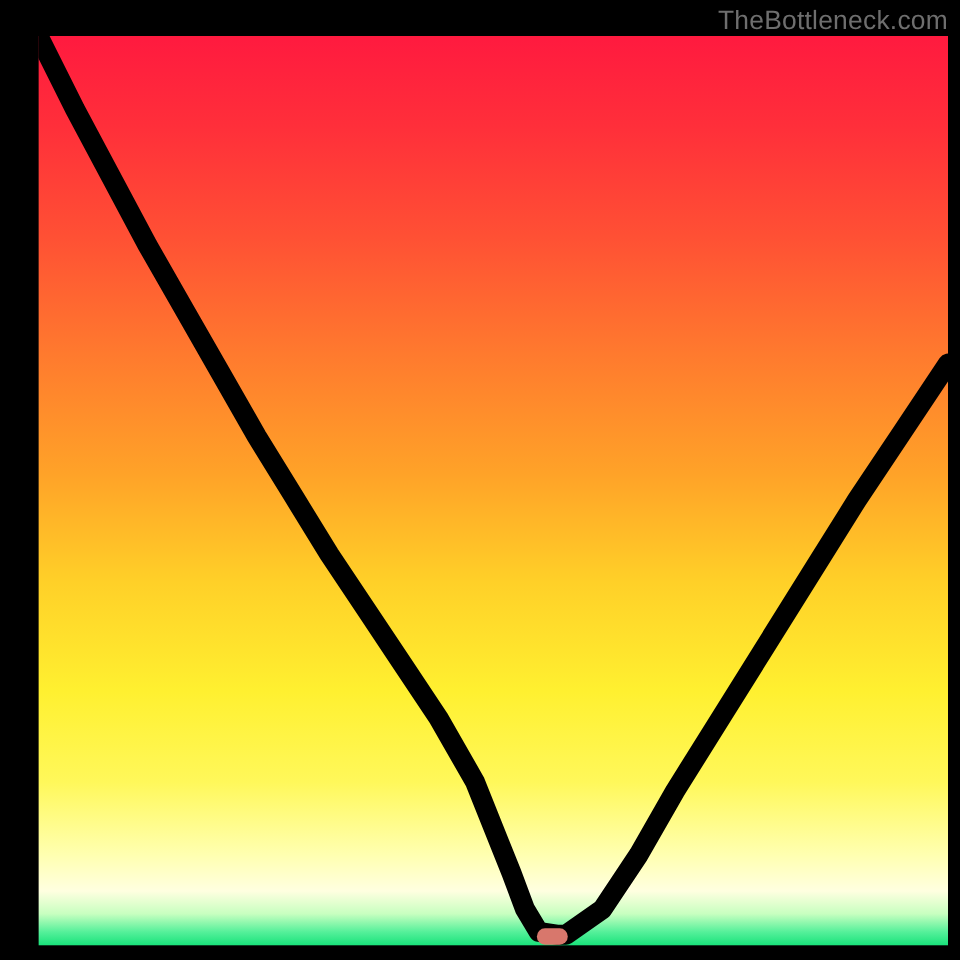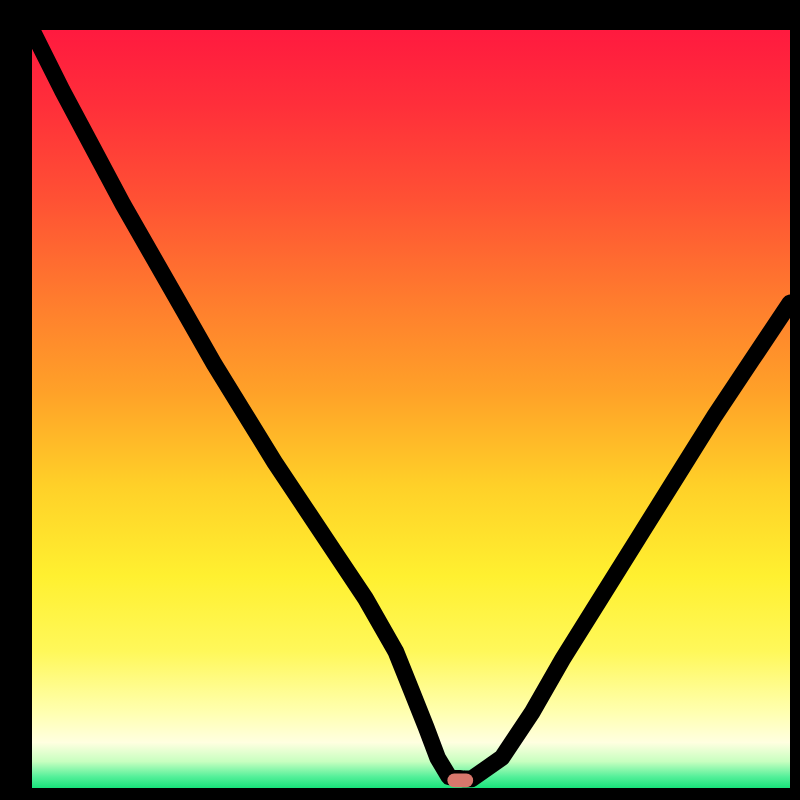--- a/index.html
+++ b/index.html
@@ -49,20 +49,21 @@
   }
   .marker {
     fill: #d8776c;
     stroke: none;
   }
 </style>
 </head>
 <body>
 
 <div class="frame">
+  <div class="watermark">TheBottleneck.com</div>
 
   <div class="plot-area">
     <svg viewBox="0 0 100 100" preserveAspectRatio="none">
       <defs>
         <linearGradient id="bg-grad" x1="0" y1="0" x2="0" y2="1">
             <stop offset="0%" stop-color="#ff1a3f"></stop>
             <stop offset="10%" stop-color="#ff2f3a"></stop>
             <stop offset="22%" stop-color="#ff5034"></stop>
             <stop offset="35%" stop-color="#ff7a2e"></stop>
             <stop offset="48%" stop-color="#ffa228"></stop>

